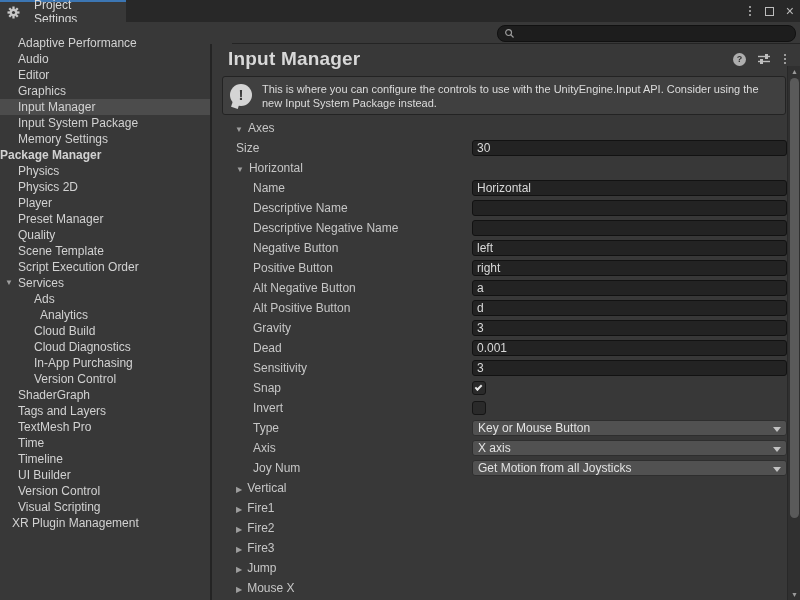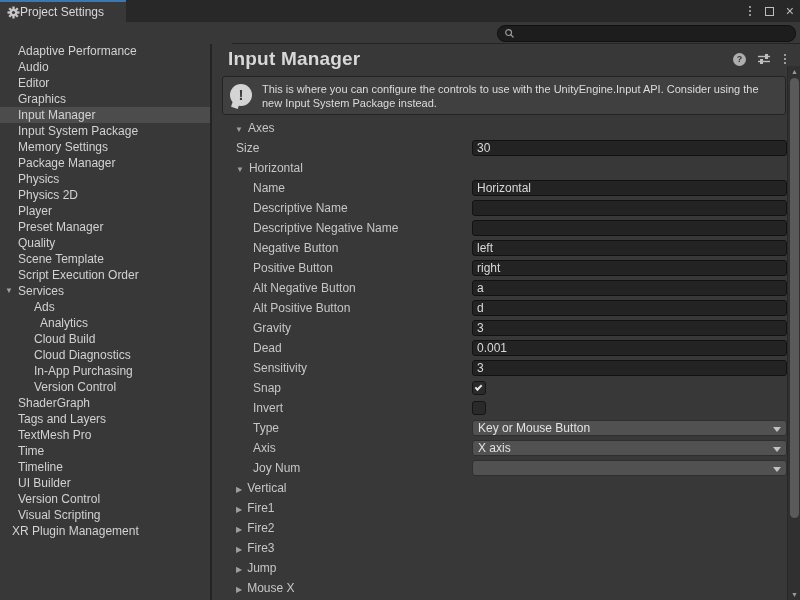--- a/index.html
+++ b/index.html
@@ -9,21 +9,21 @@
     background:#383838; color:#d2d2d2; font-size:12px;
     position:relative; width:800px; height:600px;
   }
   .window { position:absolute; inset:0; background:#383838; }
 
   
   .tabstrip { position:absolute; left:0; top:0; width:800px; height:22px; background:#282828; }
   .tab {
     position:absolute; left:0; top:0; height:22px; width:126px;
     background:#383838; border-top:2px solid #3c76b3;
-    display:flex; align-items:center; gap:0; padding:0 8px 0 7px;
+    display:flex; align-items:center; gap:14px; padding:0 8px 0 7px;
     color:#d8d8d8; font-size:12px;
   }
   .win-controls { position:absolute; right:6px; top:0; height:22px; display:flex; align-items:center; gap:12px; }
   .kebab { display:flex; flex-direction:column; gap:2px; padding:2px; cursor:pointer; }
   .kebab i { width:2px; height:2px; border-radius:50%; background:#bdbdbd; }
   .maxbox { width:9px; height:9px; border:1.5px solid #bdbdbd; }
   .closex { color:#bdbdbd; font-size:14px; line-height:14px; }
 
   
   .toolbar { position:absolute; left:0; top:22px; width:800px; height:22px; background:#383838; border-bottom:1px solid #242424; }
@@ -31,21 +31,21 @@
     position:absolute; left:497px; top:3px; width:299px; height:17px;
     background:#1d1d1d; border:1px solid #111; border-radius:8px;
     display:flex; align-items:center; padding:0 6px; gap:4px;
   }
   .searchbar input {
     background:transparent; border:none; outline:none; color:#d2d2d2;
     font-family:inherit; font-size:11px; width:100%;
   }
 
   
-  .sidebar { position:absolute; left:0; top:42px; width:232px; height:555px; background:#383838; padding-top:1px; overflow:hidden; }
+  .sidebar { position:absolute; left:0; top:34px; width:232px; height:555px; background:#383838; padding-top:1px; overflow:hidden; }
   .side-row { position:relative; height:16px; line-height:16px; color:#d2d2d2; font-size:12px; white-space:nowrap; cursor:pointer; }
   .side-row.selected { background:#4c4c4c; }
   .side-row .fold { position:absolute; left:5px; top:0; font-size:8px; color:#9e9e9e; }
   .vdivider { position:absolute; left:210px; top:44px; width:2px; height:556px; background:#242424; }
 
   
   .main { position:absolute; left:212px; top:44px; width:588px; height:556px; background:#383838; }
   .main-header { position:absolute; left:0; top:0; width:588px; height:30px; display:flex; align-items:center; }
   .main-title { font-size:19px; font-weight:bold; color:#d8d8d8; padding-left:16px; letter-spacing:0.2px; }
   .header-icons { position:absolute; right:12px; top:0; height:30px; display:flex; align-items:center; gap:11px; }
@@ -147,21 +147,21 @@
   </div>
 
   <div class="sidebar" id="sidebar">
       <div class="side-row"><span style="padding-left: 18px;">Adaptive Performance</span></div>
       <div class="side-row"><span style="padding-left: 18px;">Audio</span></div>
       <div class="side-row"><span style="padding-left: 18px;">Editor</span></div>
       <div class="side-row"><span style="padding-left: 18px;">Graphics</span></div>
       <div class="side-row selected"><span style="padding-left: 18px;">Input Manager</span></div>
       <div class="side-row"><span style="padding-left: 18px;">Input System Package</span></div>
       <div class="side-row"><span style="padding-left: 18px;">Memory Settings</span></div>
-      <div class="side-row"><span style="padding-left: 18px;">Package Manager</span></div>
+      <div class="side-row"><span style=" font-weight: bold;">Package Manager</span></div>
       <div class="side-row"><span style="padding-left: 18px;">Physics</span></div>
       <div class="side-row"><span style="padding-left: 18px;">Physics 2D</span></div>
       <div class="side-row"><span style="padding-left: 18px;">Player</span></div>
       <div class="side-row"><span style="padding-left: 18px;">Preset Manager</span></div>
       <div class="side-row"><span style="padding-left: 18px;">Quality</span></div>
       <div class="side-row"><span style="padding-left: 18px;">Scene Template</span></div>
       <div class="side-row"><span style="padding-left: 18px;">Script Execution Order</span></div>
       <div class="side-row"><span class="fold">▼</span><span style="padding-left: 18px;">Services</span></div>
       <div class="side-row"><span style="padding-left: 34px;">Ads</span></div>
       <div class="side-row"><span style="padding-left: 40px;">Analytics</span></div>
@@ -306,21 +306,21 @@
         </div>
         <div class="insp-row">
           <span class="insp-label" style="left: 41px;"><span>Axis</span></span>
           <div class="ctrl">
             <div class="drop"><span>X axis</span><span class="arrow"></span></div>
           </div>
         </div>
         <div class="insp-row">
           <span class="insp-label" style="left: 41px;"><span>Joy Num</span></span>
           <div class="ctrl">
-            <div class="drop"><span class="arrow"></span></div>
+            <div class="drop"><span>Get Motion from all Joysticks</span><span class="arrow"></span></div>
           </div>
         </div>
         <div class="insp-row">
           <span class="insp-label" style="left: 24px;"><span class="fold">▶</span><span>Vertical</span></span>
         </div>
         <div class="insp-row">
           <span class="insp-label" style="left: 24px;"><span class="fold">▶</span><span>Fire1</span></span>
         </div>
         <div class="insp-row">
           <span class="insp-label" style="left: 24px;"><span class="fold">▶</span><span>Fire2</span></span>

